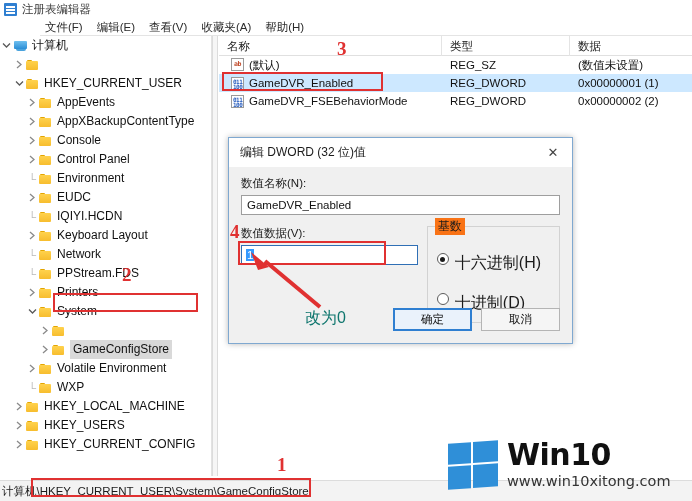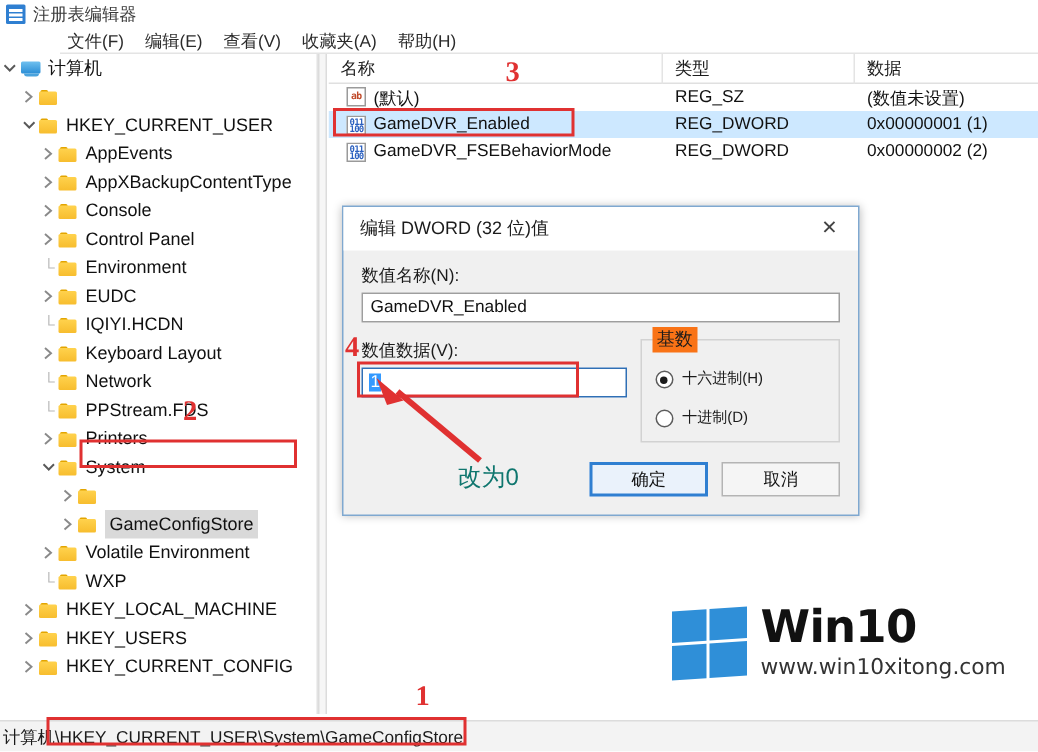--- a/index.html
+++ b/index.html
@@ -245,23 +245,23 @@
     padding: 6px 9px 9px 9px;
     position: relative;
     margin-top: 0px;
   }
   .gb-title {
     font-size: 12px; color: #1b1b1b;
     position: absolute; top: -9px; left: 7px;
     background: #f97316; padding: 0 3px;
   }
   .radio-row {
-    display: flex; align-items: flex-end;
-    font-size: 10px; color: #1b1b1b;
-    height: 20px; margin-top: 6px;
+    display: flex; align-items: flex-start;
+    font-size: 16px; color: #1b1b1b;
+    height: 20px; margin-top: 20px;
     cursor: pointer;
   }
   .radio {
     width: 12px; height: 12px; flex: 0 0 12px;
     border: 1px solid #5c5c5c; border-radius: 50%;
     background: #ffffff; margin-right: 6px; position: relative;
   }
   .radio.on::after {
     content: ""; position: absolute;
     left: 2.5px; top: 2.5px; width: 5px; height: 5px;
@@ -312,21 +312,21 @@
     color: #0f766e;
     font-size: 16px;
     font-family: "Liberation Sans", sans-serif;
     pointer-events: none;
     white-space: nowrap;
   }
   .arrow-svg { position: absolute; pointer-events: none; }
 
   
   .watermark {
-    position: absolute; left: 448px; top: 404px;
+    position: absolute; left: 448px; top: 440px;
     display: flex; align-items: center;
     pointer-events: none;
   }
   .wm-logo {
     width: 50px; height: 46px;
     display: grid;
     grid-template-columns: 23px 25px;
     grid-template-rows: 21px 23px;
     gap: 2px;
     transform: skewY(-4deg);

